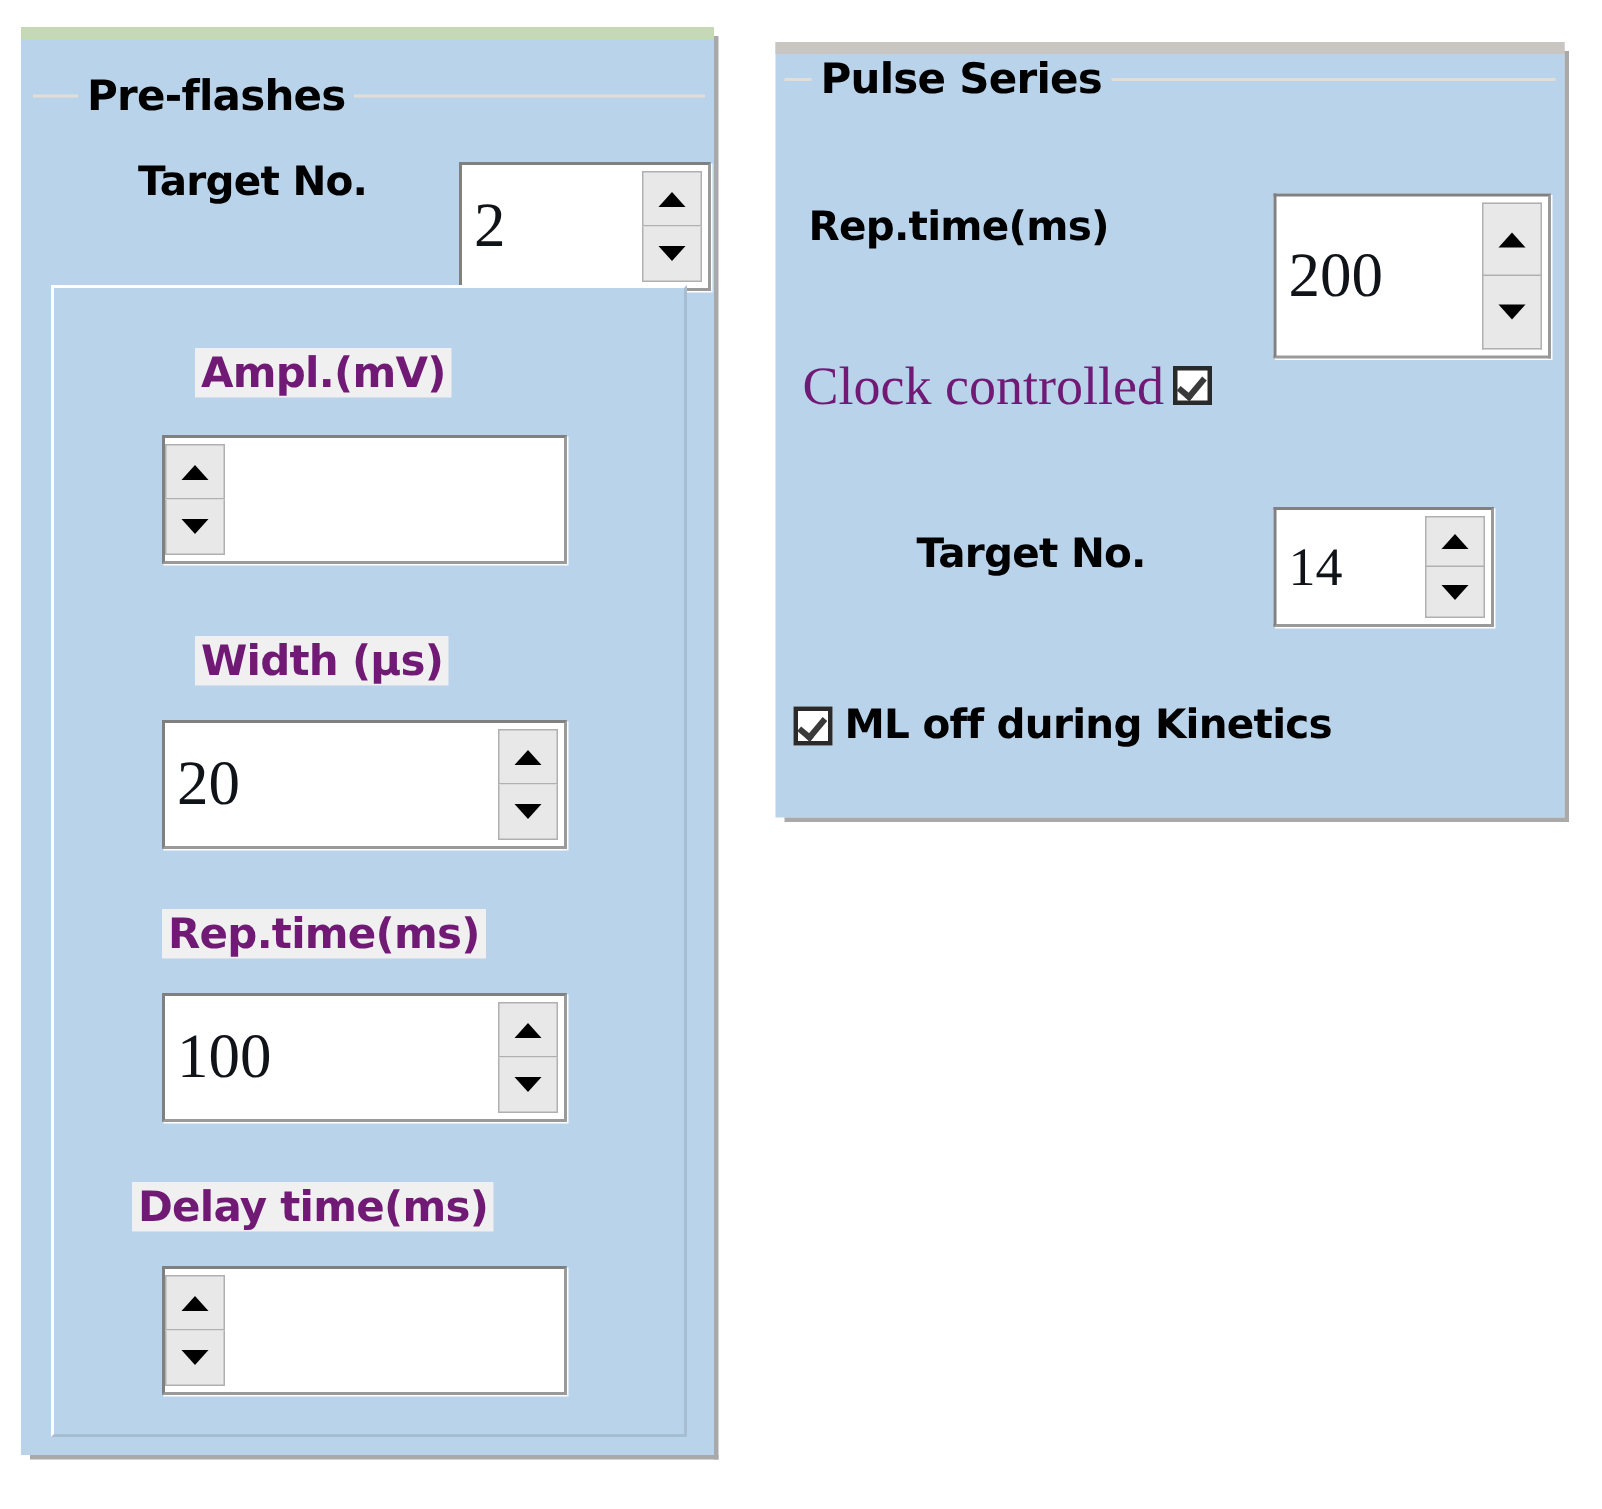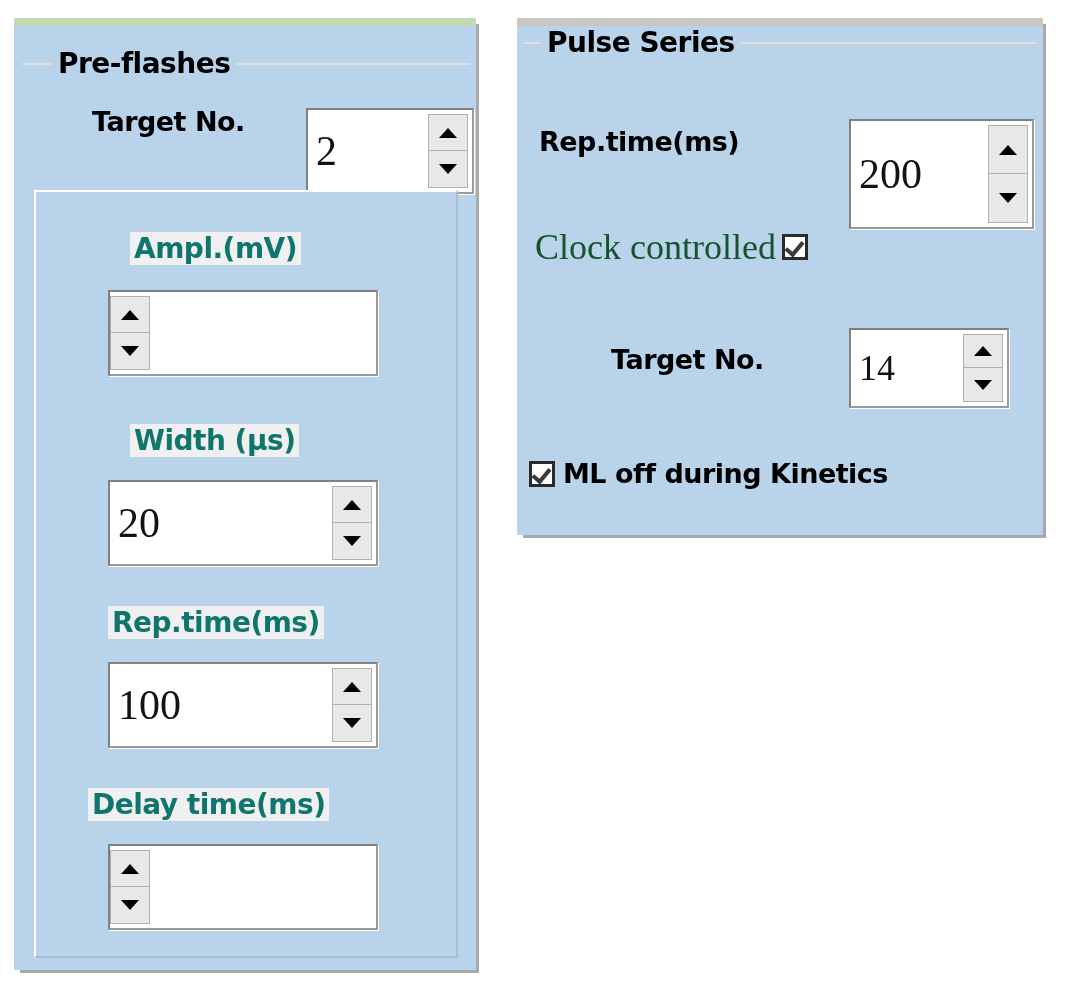--- a/index.html
+++ b/index.html
@@ -23,21 +23,21 @@
     box-sizing: border-box;
   }
   #left-panel {
     left: 14px;
     top: 18px;
     width: 462px;
     height: 952px;
   }
   #right-panel {
     left: 517px;
-    top: 18px;
+    top: 28px;
     width: 526px;
     height: 517px;
     padding-left: 20px;
   }
   .panel-topstrip {
     position: absolute;
     left: 0;
     top: 0;
     height: 8px;
     width: 100%;
@@ -110,21 +110,21 @@
     border-right-color: #a7bdd1;
     border-bottom-color: #a7bdd1;
     background: #b9d3ea;
   }
 
   
   .field-label {
     font-family: "DejaVu Sans", sans-serif;
     font-weight: bold;
     font-size: 28px;
-    color: #0f766e;
+    color: #701a75;
     letter-spacing: -0.5px;
     white-space: nowrap;
     line-height: 34px;
   }
   .label-hl {
     background: #f0f0f0;
     padding: 0 4px;
   }
 
   .inline-label {
@@ -133,21 +133,21 @@
     font-size: 27px;
     color: #000000;
     letter-spacing: -0.5px;
     white-space: nowrap;
   }
 
   .serif-label {
     font-family: "Liberation Serif", serif;
     font-weight: normal;
     font-size: 36px;
-    color: #14532d;
+    color: #701a75;
     white-space: nowrap;
   }
 
   
   .spinbox {
     position: absolute;
     box-sizing: border-box;
     background: #ffffff;
     border: 2px solid #808080;
     border-right-color: #9a9a9a;
@@ -338,21 +338,21 @@
   </div>
 
   <div class="row" style="left:18px; top:208px;">
     <span class="serif-label">Clock controlled</span>
     <span class="checkbox" style="margin-left:6px;"></span>
   </div>
 
   <div class="row" style="left:94px; top:326px;">
     <span class="inline-label">Target No.</span>
   </div>
-  <div class="spinbox" style="left:332px; top:310px; width:160px; height:80px;">
+  <div class="spinbox" style="left:332px; top:310px; width:147px; height:80px;">
     <div class="spin-value small">14</div>
     <div class="spin-buttons">
       <div class="spin-btn">
         <span class="spin-arrow arrow-up"></span>
       </div>
       <div class="spin-btn">
         <span class="spin-arrow arrow-down"></span>
       </div>
     </div>
   </div>

